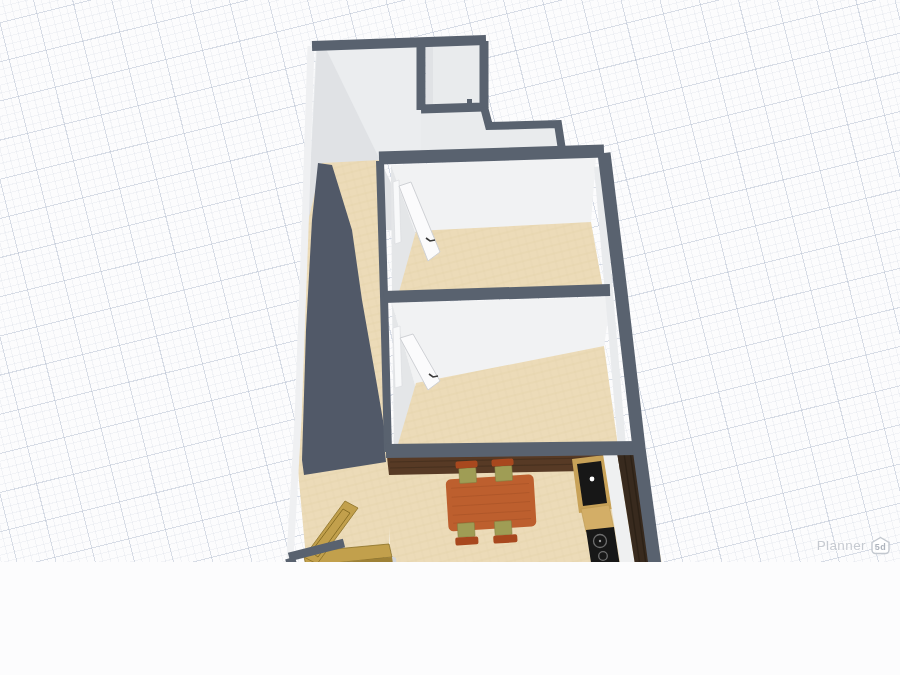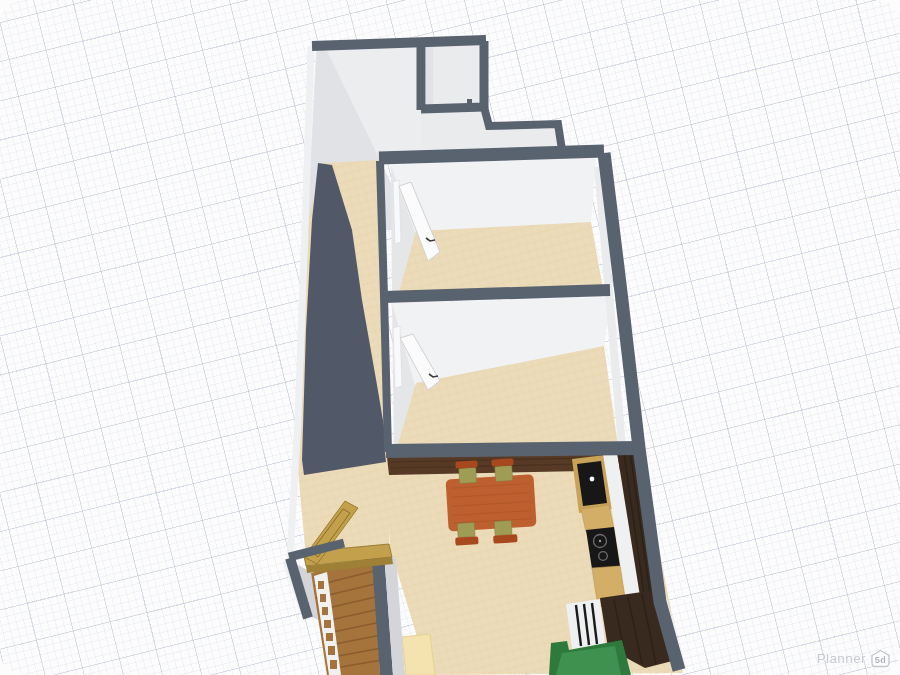--- a/index.html
+++ b/index.html
@@ -1,17 +1,17 @@
 <!DOCTYPE html>
 <html><head>
 <meta charset="utf-8">
 <style>
   html,body{margin:0;padding:0;background:#fcfcfd;}
-  .stage{position:relative;width:900px;height:675px;overflow:hidden;background:#fcfcfd;
-         font-family:"Liberation Sans",sans-serif;border-radius:24px;}
+  .stage{position:relative;width:900px;height:562px;overflow:hidden;background:#fcfcfd;
+         font-family:"Liberation Sans",sans-serif;}
   .grid{position:absolute;left:-250px;top:-250px;width:1400px;height:1200px;
         transform:rotate(-14deg);
         background-image:
           repeating-linear-gradient(90deg, rgba(173,184,203,.38) 0 1px, transparent 1px 38px),
           repeating-linear-gradient(0deg,  rgba(173,184,203,.38) 0 1px, transparent 1px 38px),
           repeating-linear-gradient(90deg, rgba(173,184,203,.13) 0 1px, transparent 1px 7.6px),
           repeating-linear-gradient(0deg,  rgba(173,184,203,.13) 0 1px, transparent 1px 7.6px);}
   .scene{position:absolute;left:0;top:0;width:900px;height:675px;}
 
   

